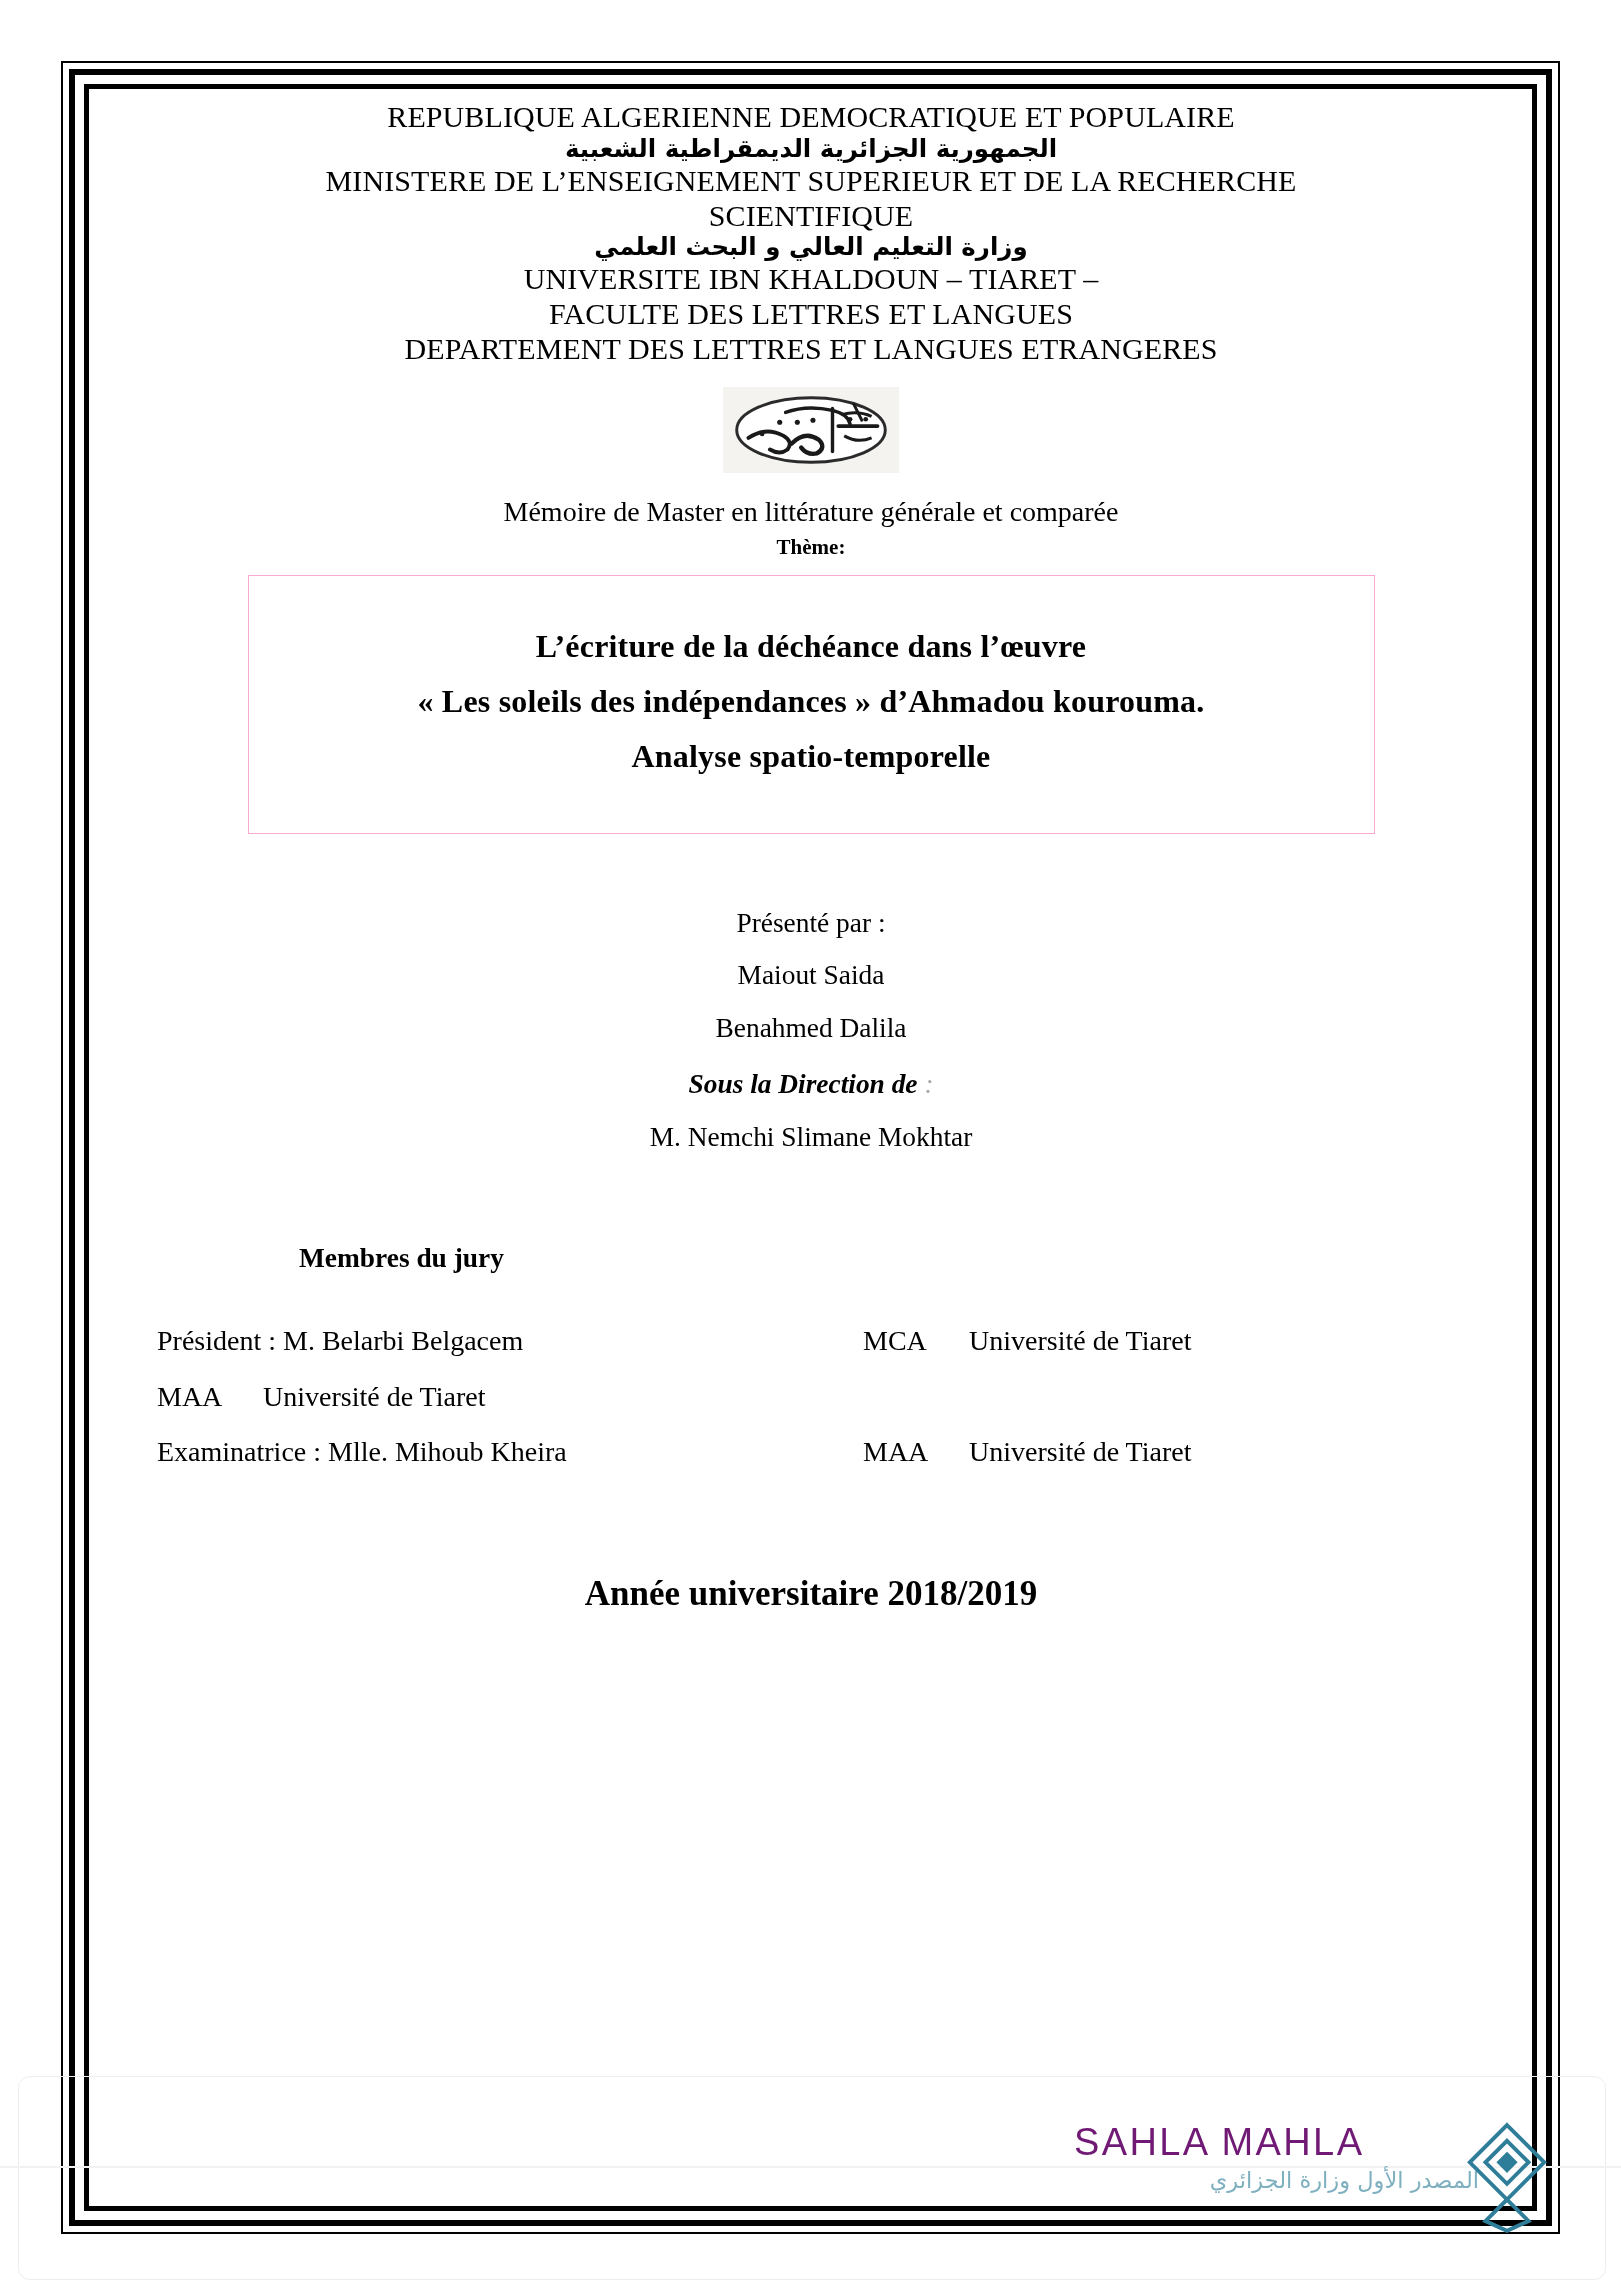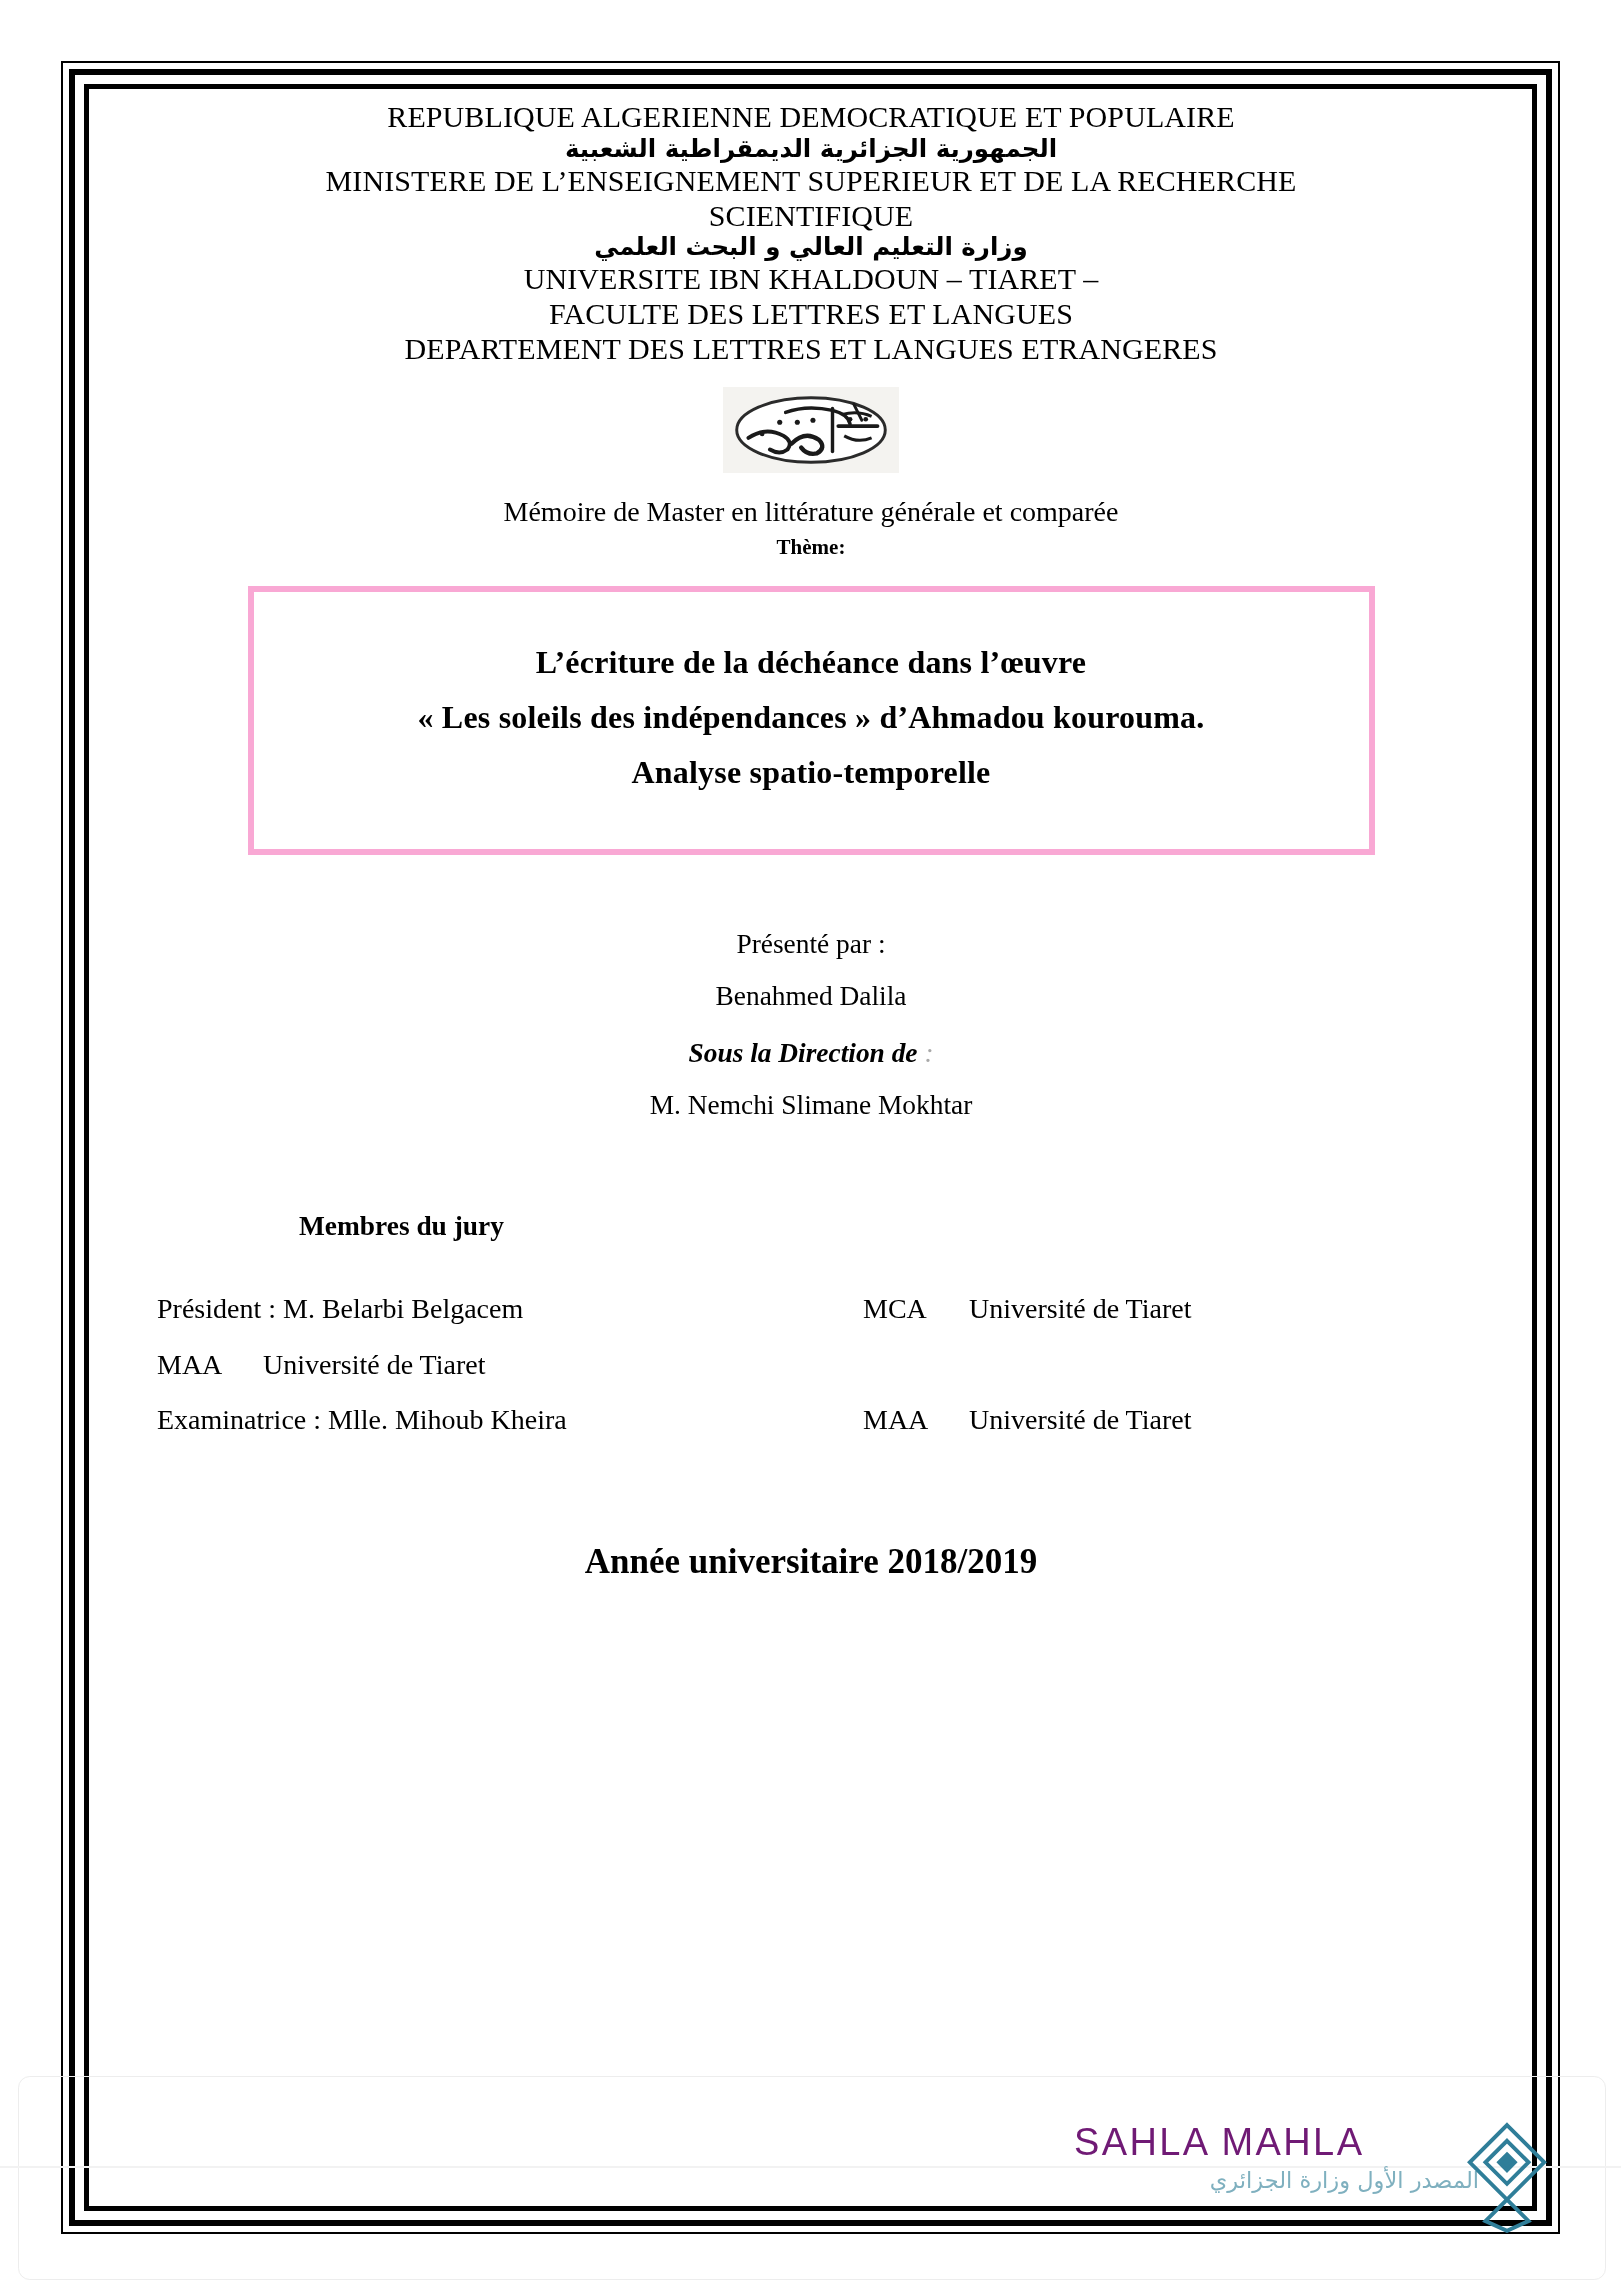--- a/index.html
+++ b/index.html
@@ -91,24 +91,24 @@
   }
   .theme {
     margin-top: 5.9px;
     font-size: 21px;
     font-weight: bold;
   }
   .theme .colon { font-weight: bold; }
 
   
   .title-box {
-    margin: 26px auto 0;
+    margin: 15px auto 0;
     width: 1127px;
     box-sizing: border-box;
-    border: 6px solid #f9a8d4;
+    border: 1px solid #f9a8d4;
     padding: 43px 27.4px 49px;
   }
   .title-line {
     font-size: 32px;
     font-weight: bold;
     line-height: 1.72;
     letter-spacing: 0.2px;
   }
 
   
@@ -268,20 +268,21 @@
       <span>Thème</span><span class="colon">:</span>
     </div>
 
     <div class="title-box">
       <div class="title-line">L’écriture de la déchéance dans l’œuvre</div>
       <div class="title-line">« Les soleils des indépendances » d’Ahmadou kourouma.</div>
       <div class="title-line">Analyse spatio-temporelle</div>
     </div>
 
     <div class="presente">Présenté par :</div>
+    <div class="author">Maiout Saida</div>
     <div class="author">Benahmed Dalila</div>
 
     <div class="direction">
       <span>Sous la Direction de</span>
       <span class="colon-grey">:</span>
     </div>
     <div class="director">M. Nemchi Slimane Mokhtar</div>
 
     <div class="jury-title">Membres du jury</div>
 

